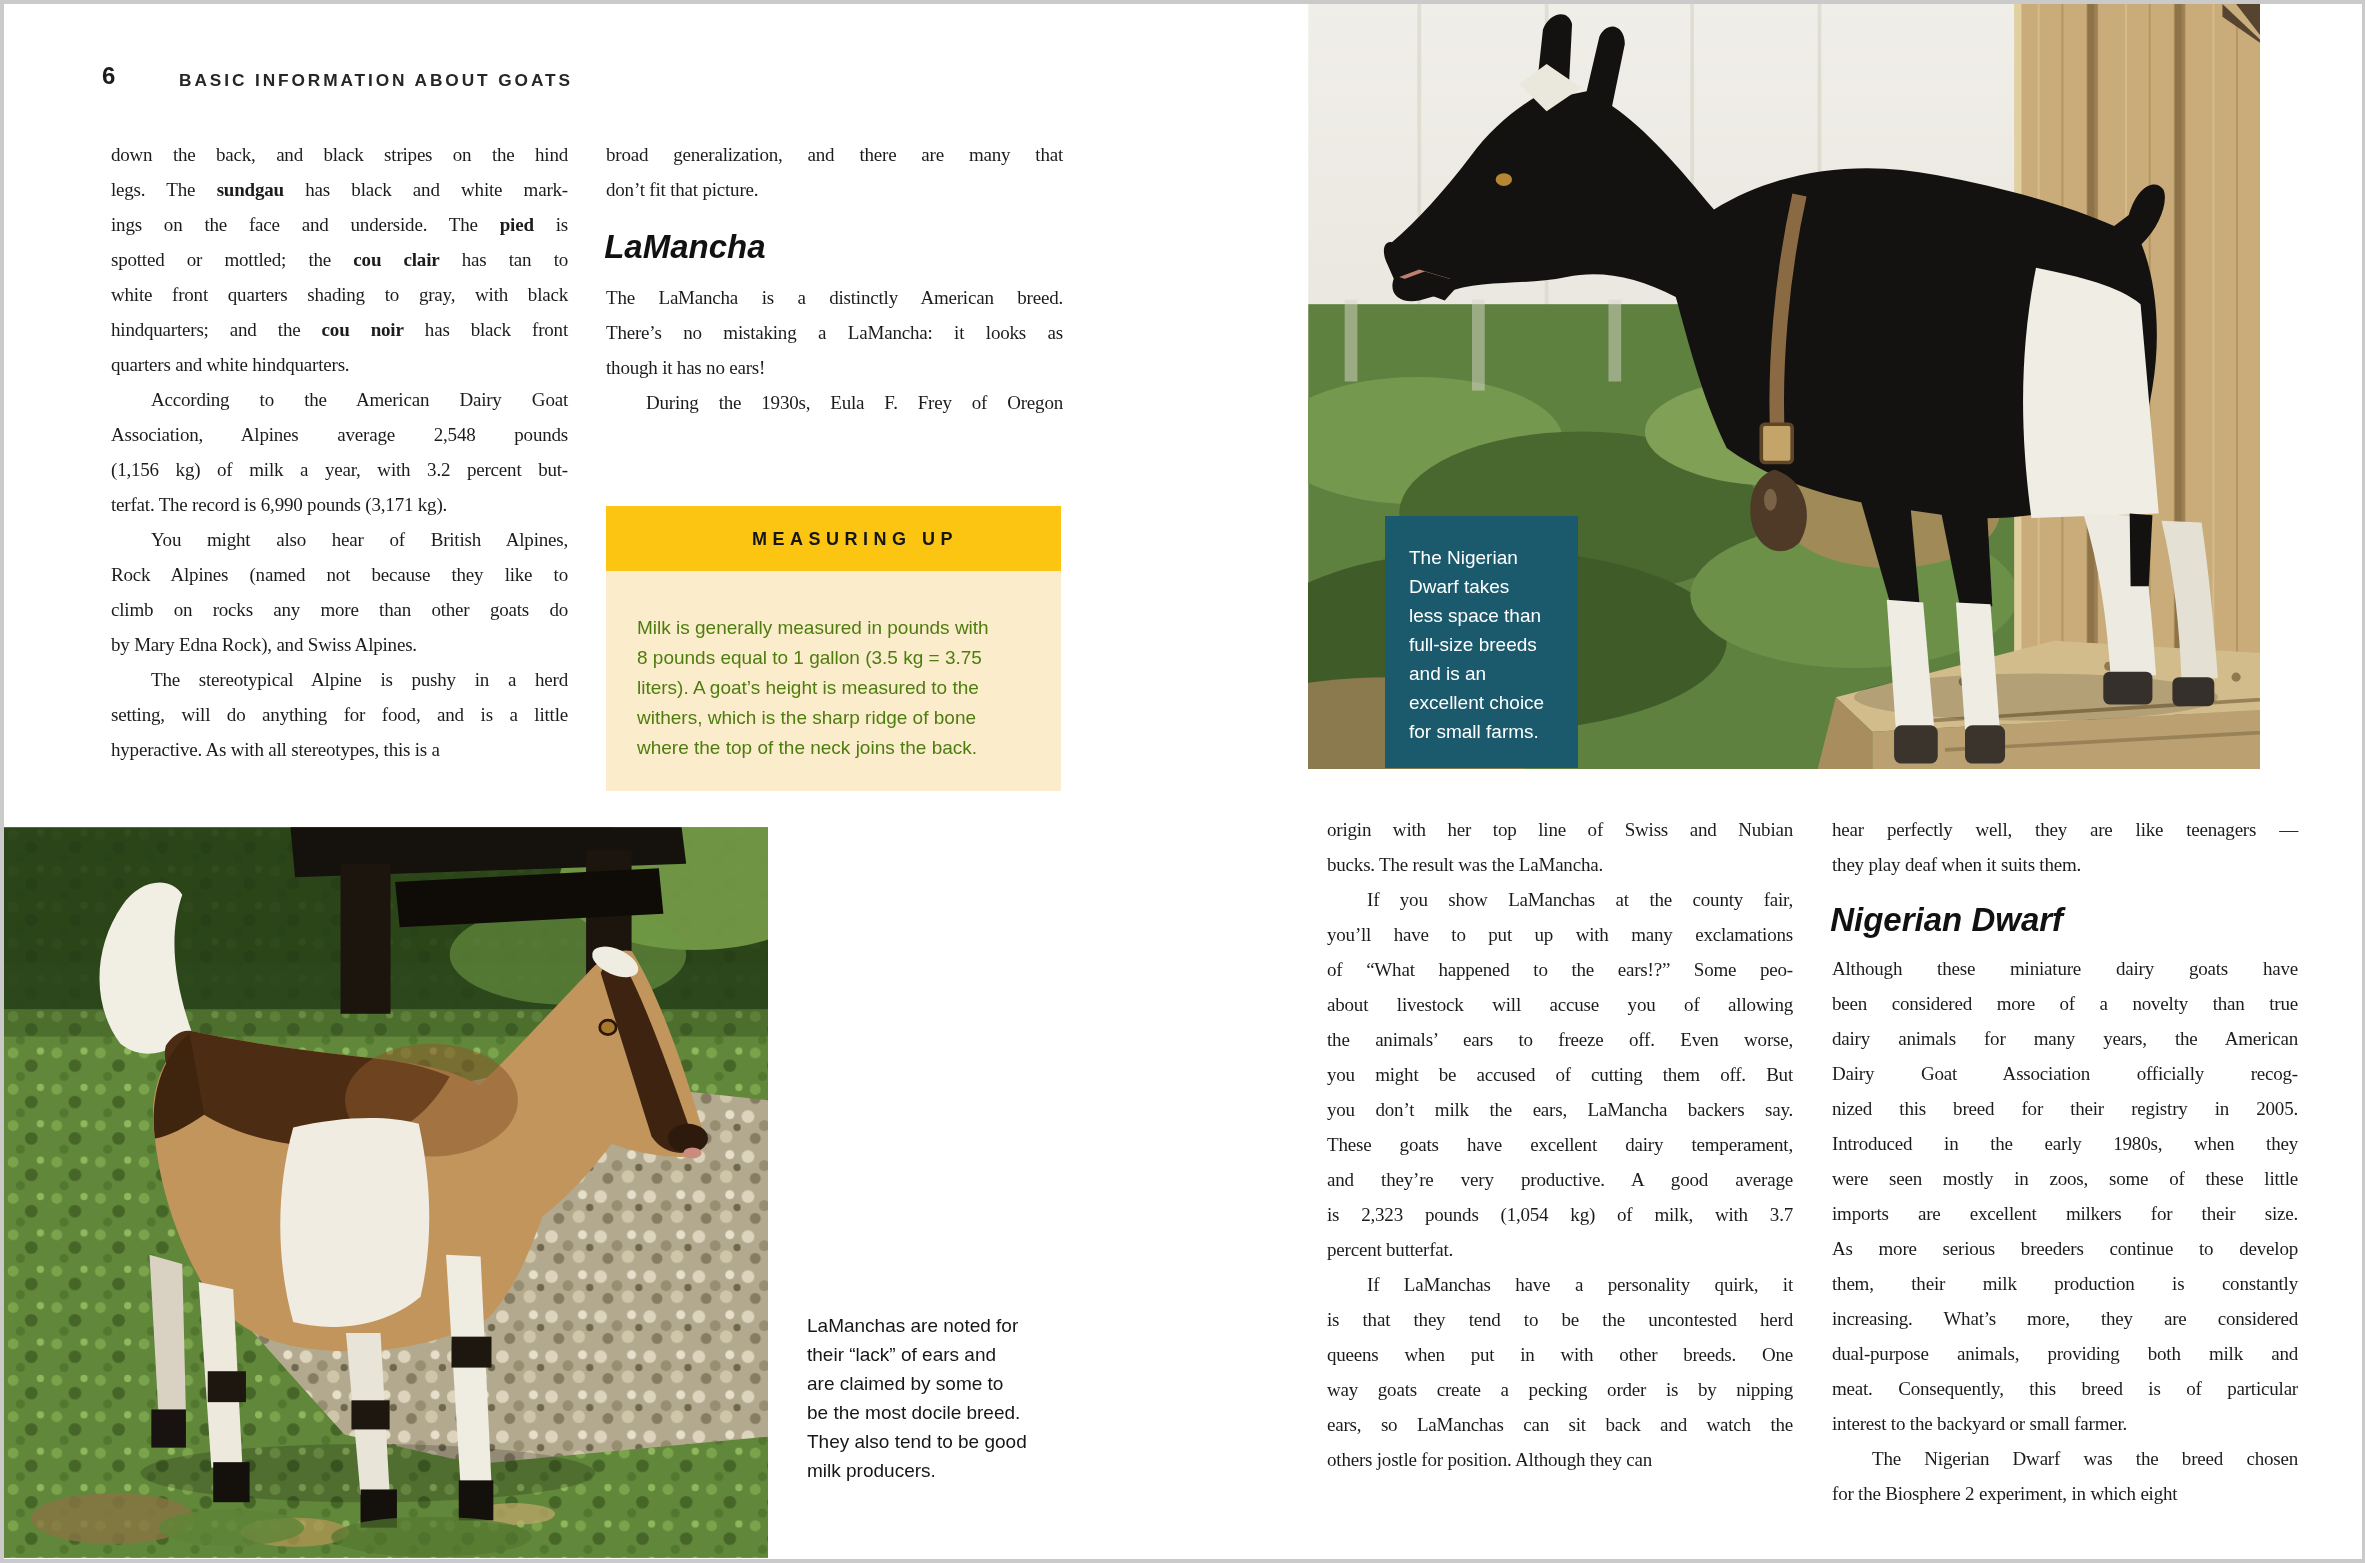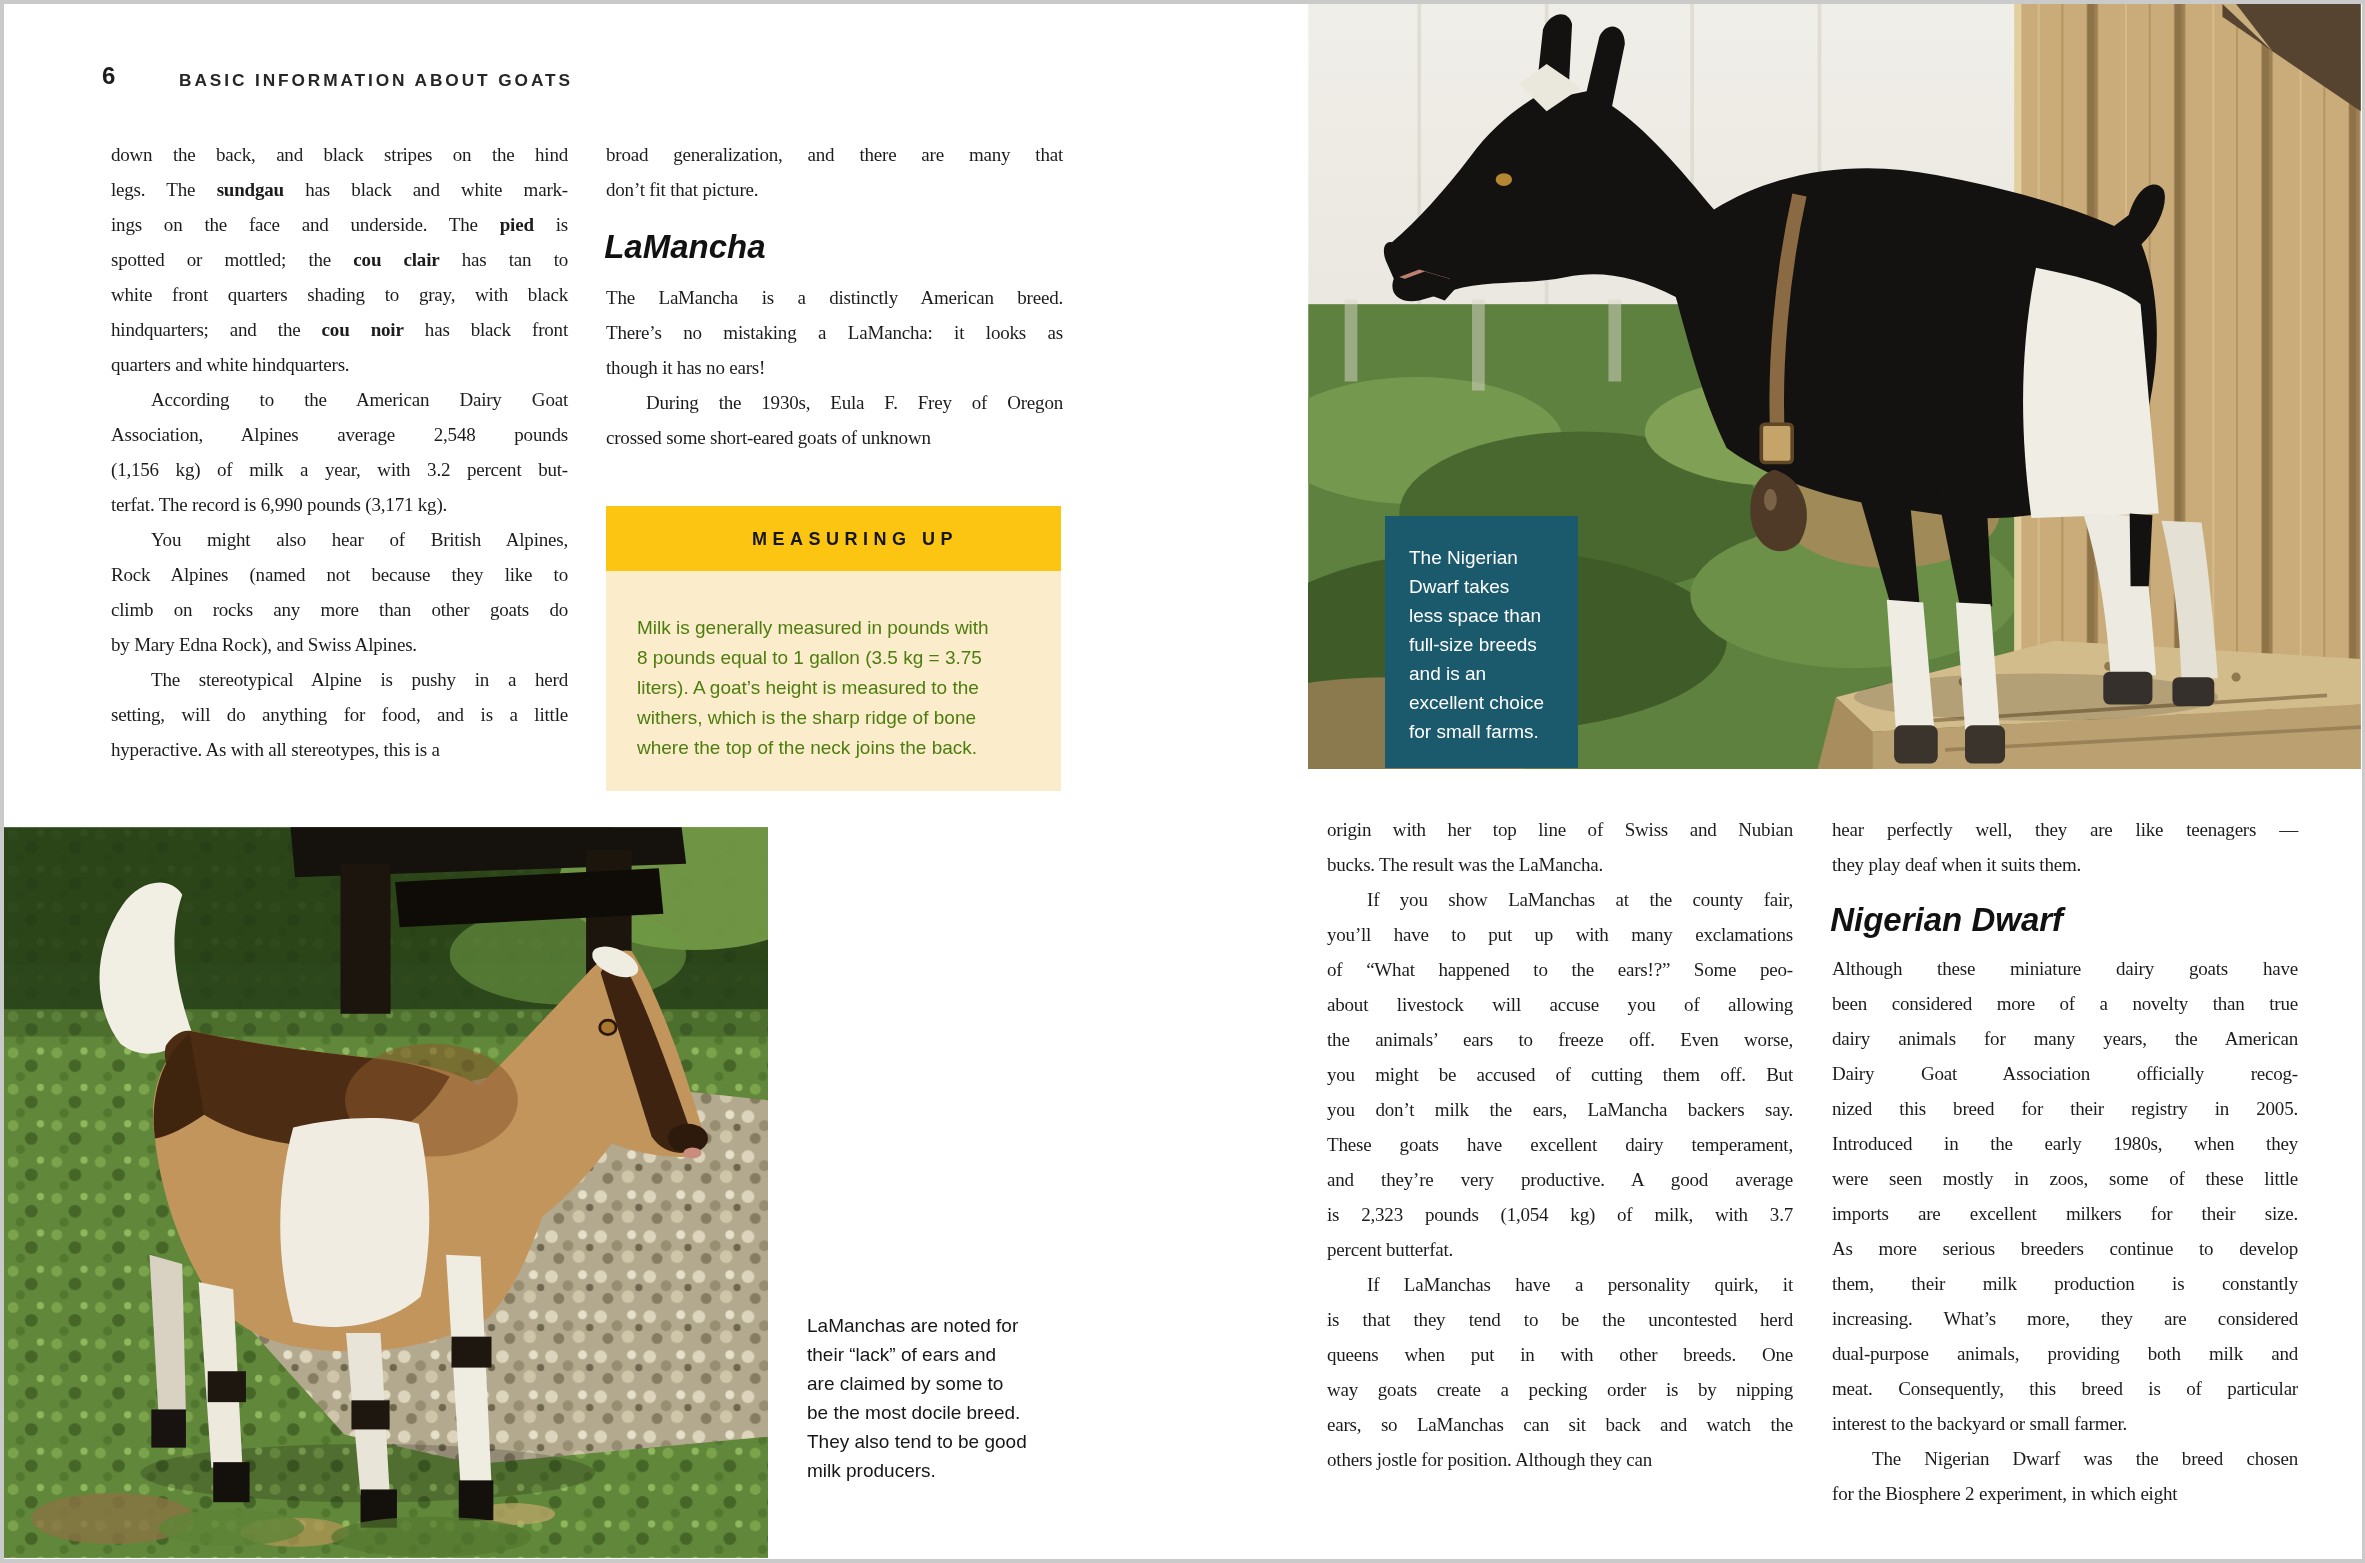--- a/index.html
+++ b/index.html
@@ -50,21 +50,21 @@
     background:#FBEDCB;
     padding:42px 31px 28px 31px;
     font-family:"Liberation Sans", sans-serif;
     font-size:19px;line-height:30px;color:#4d7c0f;
   }
   .sline{text-align:left;}
   .cline{text-align:left;}
   
   figure{margin:0;padding:0;position:absolute;}
   #lphoto{left:0;top:823px;width:764px;height:731px;overflow:hidden;}
-  #rphoto{left:1304px;top:0;width:1053px;height:765px;overflow:hidden;}
+  #rphoto{left:1304px;top:0;width:952px;height:765px;overflow:hidden;}
   
   .caption{
     font-family:"Liberation Sans", sans-serif;
     font-size:19px;line-height:29px;color:#161616;
   }
   #lcaption{position:absolute;left:803px;top:1307px;width:314px;}
   #rcapbox{
     position:absolute;left:77px;top:512px;width:193px;height:252px;
     background:#1B5A6D;color:#ffffff;
     padding:27px 16.4px 0 24px;box-sizing:border-box;
@@ -113,21 +113,20 @@
         <div class="jline jline-last"><span>don’t fit that picture.</span></div>
       </div>
     <h2 class="subhead">LaMancha</h2>
     <div class="para">
         <div class="jline"><span>The LaMancha is a distinctly American breed.</span></div>
         <div class="jline"><span>There’s no mistaking a LaMancha: it looks as</span></div>
         <div class="jline jline-last"><span>though it has no ears!</span></div>
       </div>
     <div class="para indent">
         <div class="jline"><span>During the 1930s, Eula F. Frey of Oregon</span></div>
-        <div class="jline jline-last"><span>crossed some short-eared goats of unknown</span></div>
       </div>
   </div>
 
   <aside class="sidebar">
     <div class="sidebar-title">MEASURING UP</div>
     <div class="sidebar-body">
         <div class="sline"><span>Milk is generally measured in pounds with</span></div>
         <div class="sline"><span>8 pounds equal to 1 gallon (3.5 kg = 3.75</span></div>
         <div class="sline"><span>liters). A goat’s height is measured to the</span></div>
         <div class="sline"><span>withers, which is the sharp ridge of bone</span></div>

